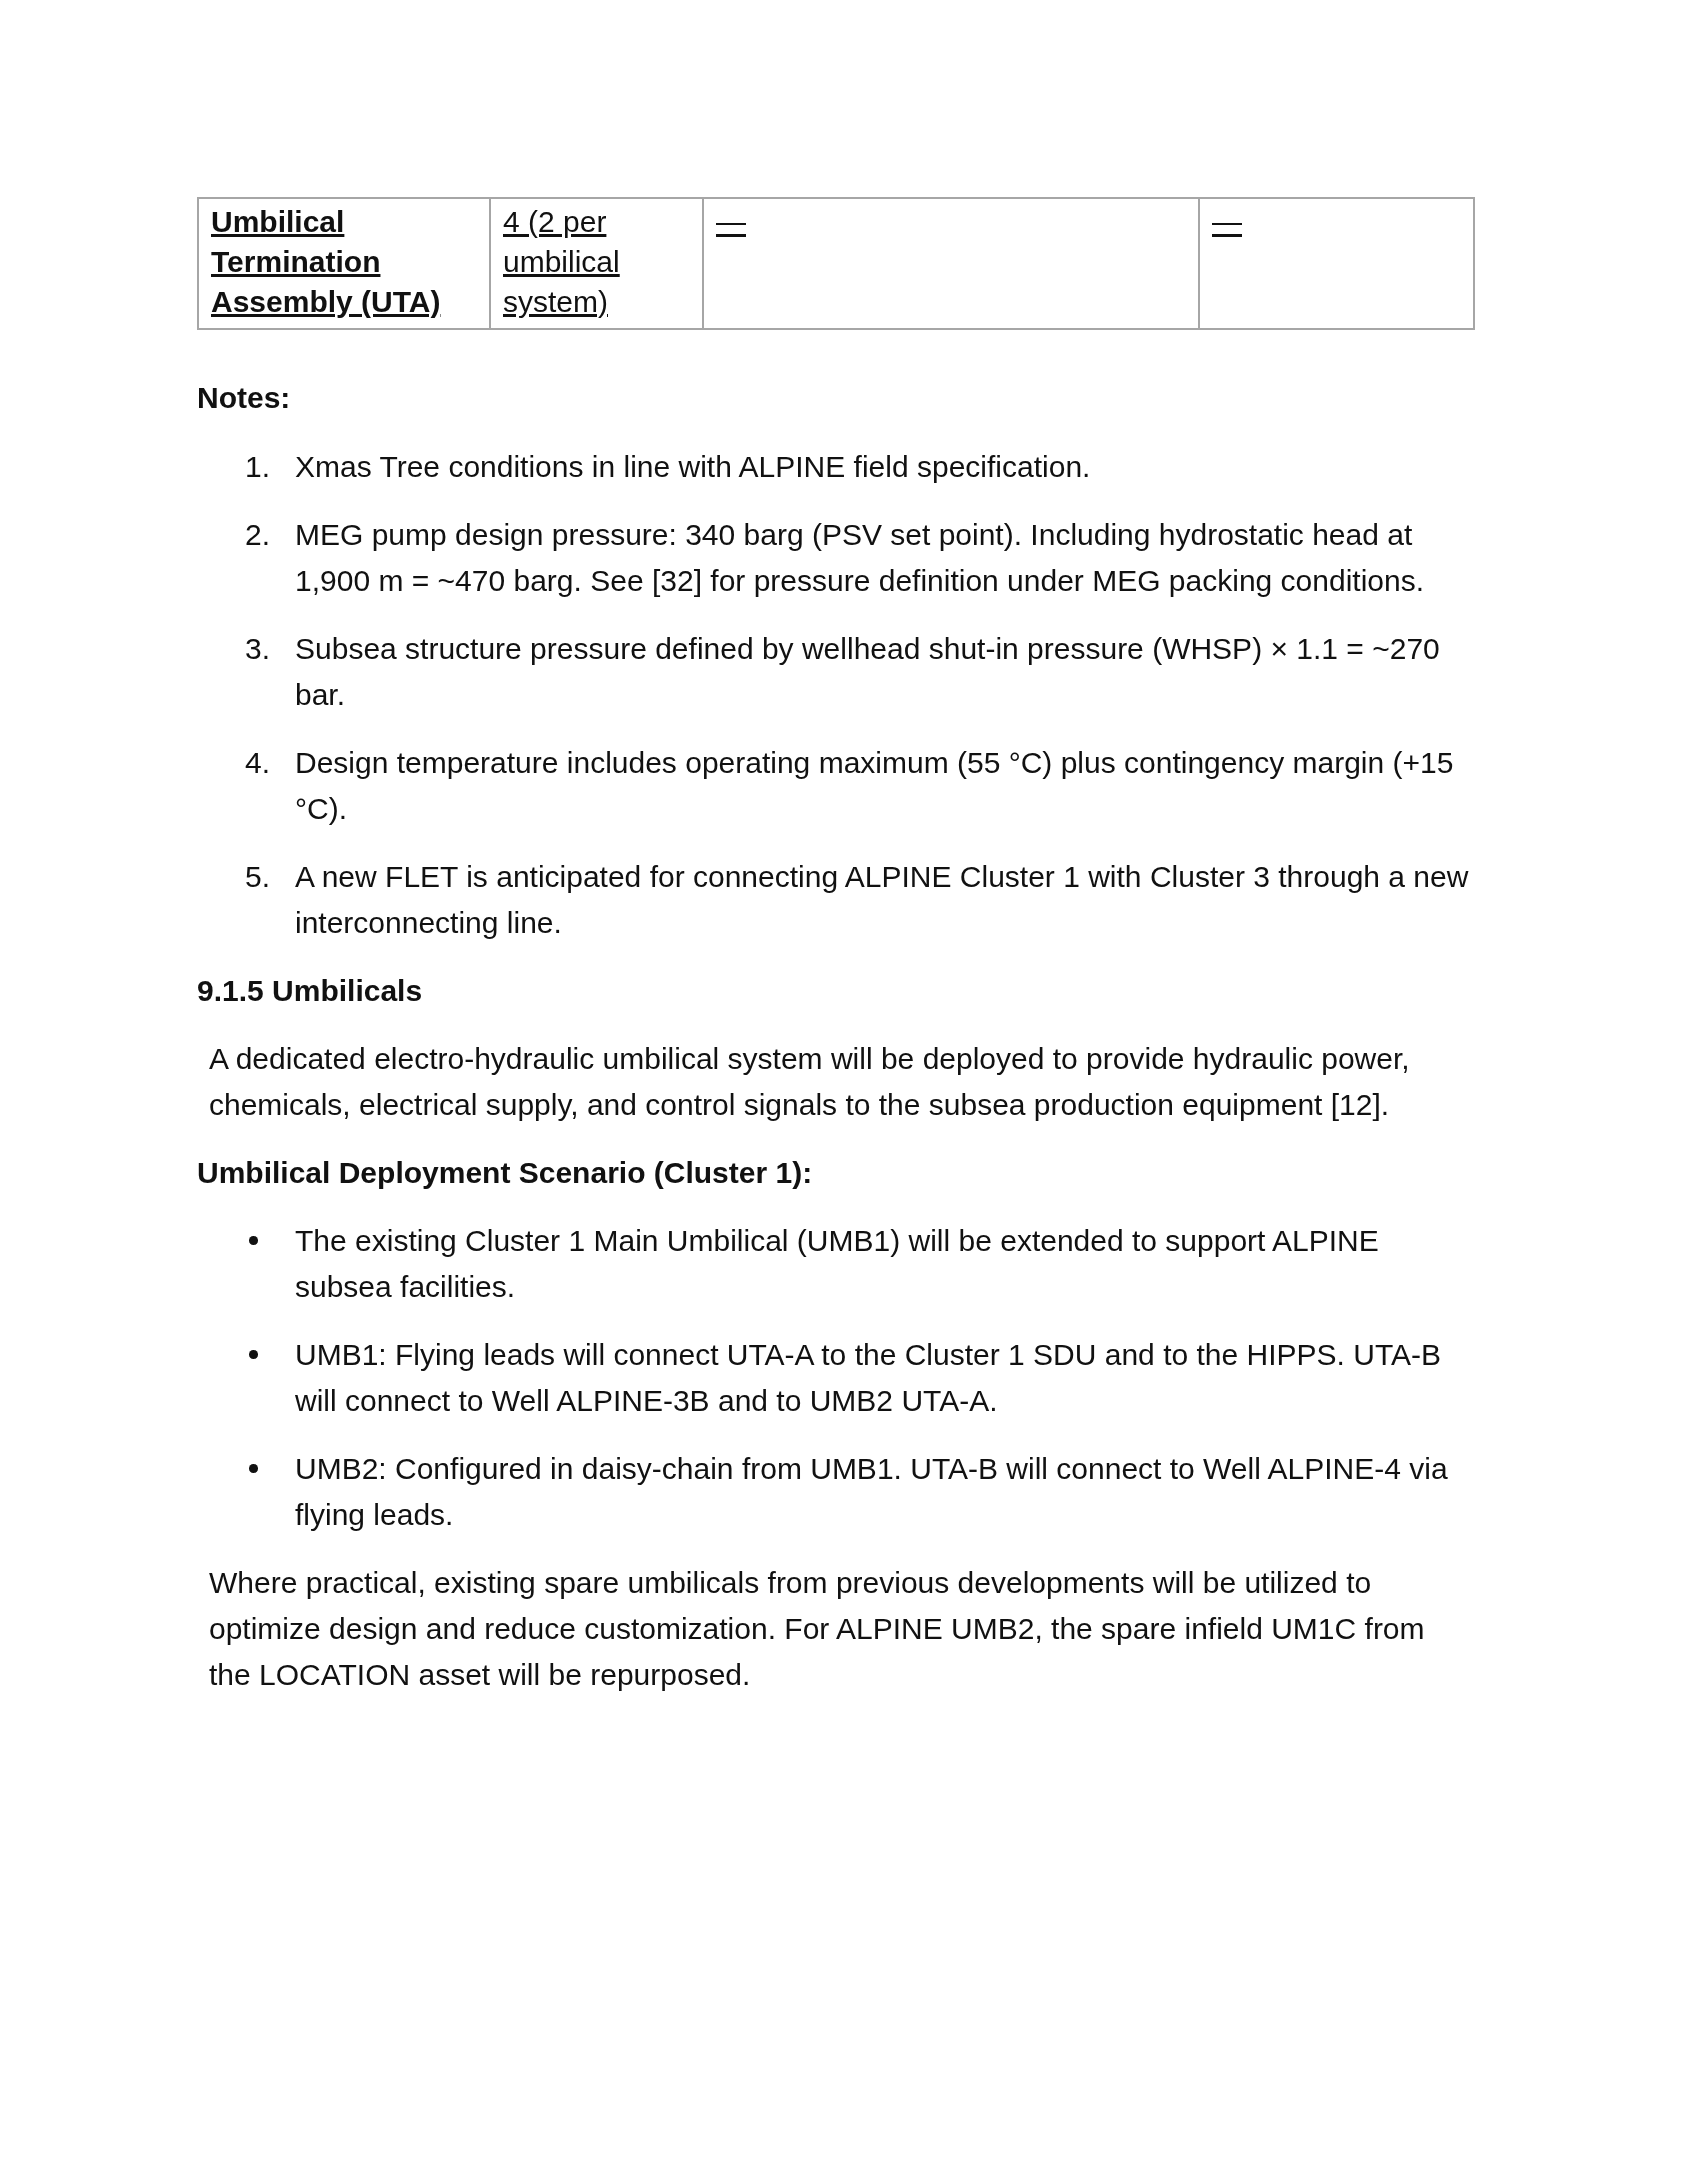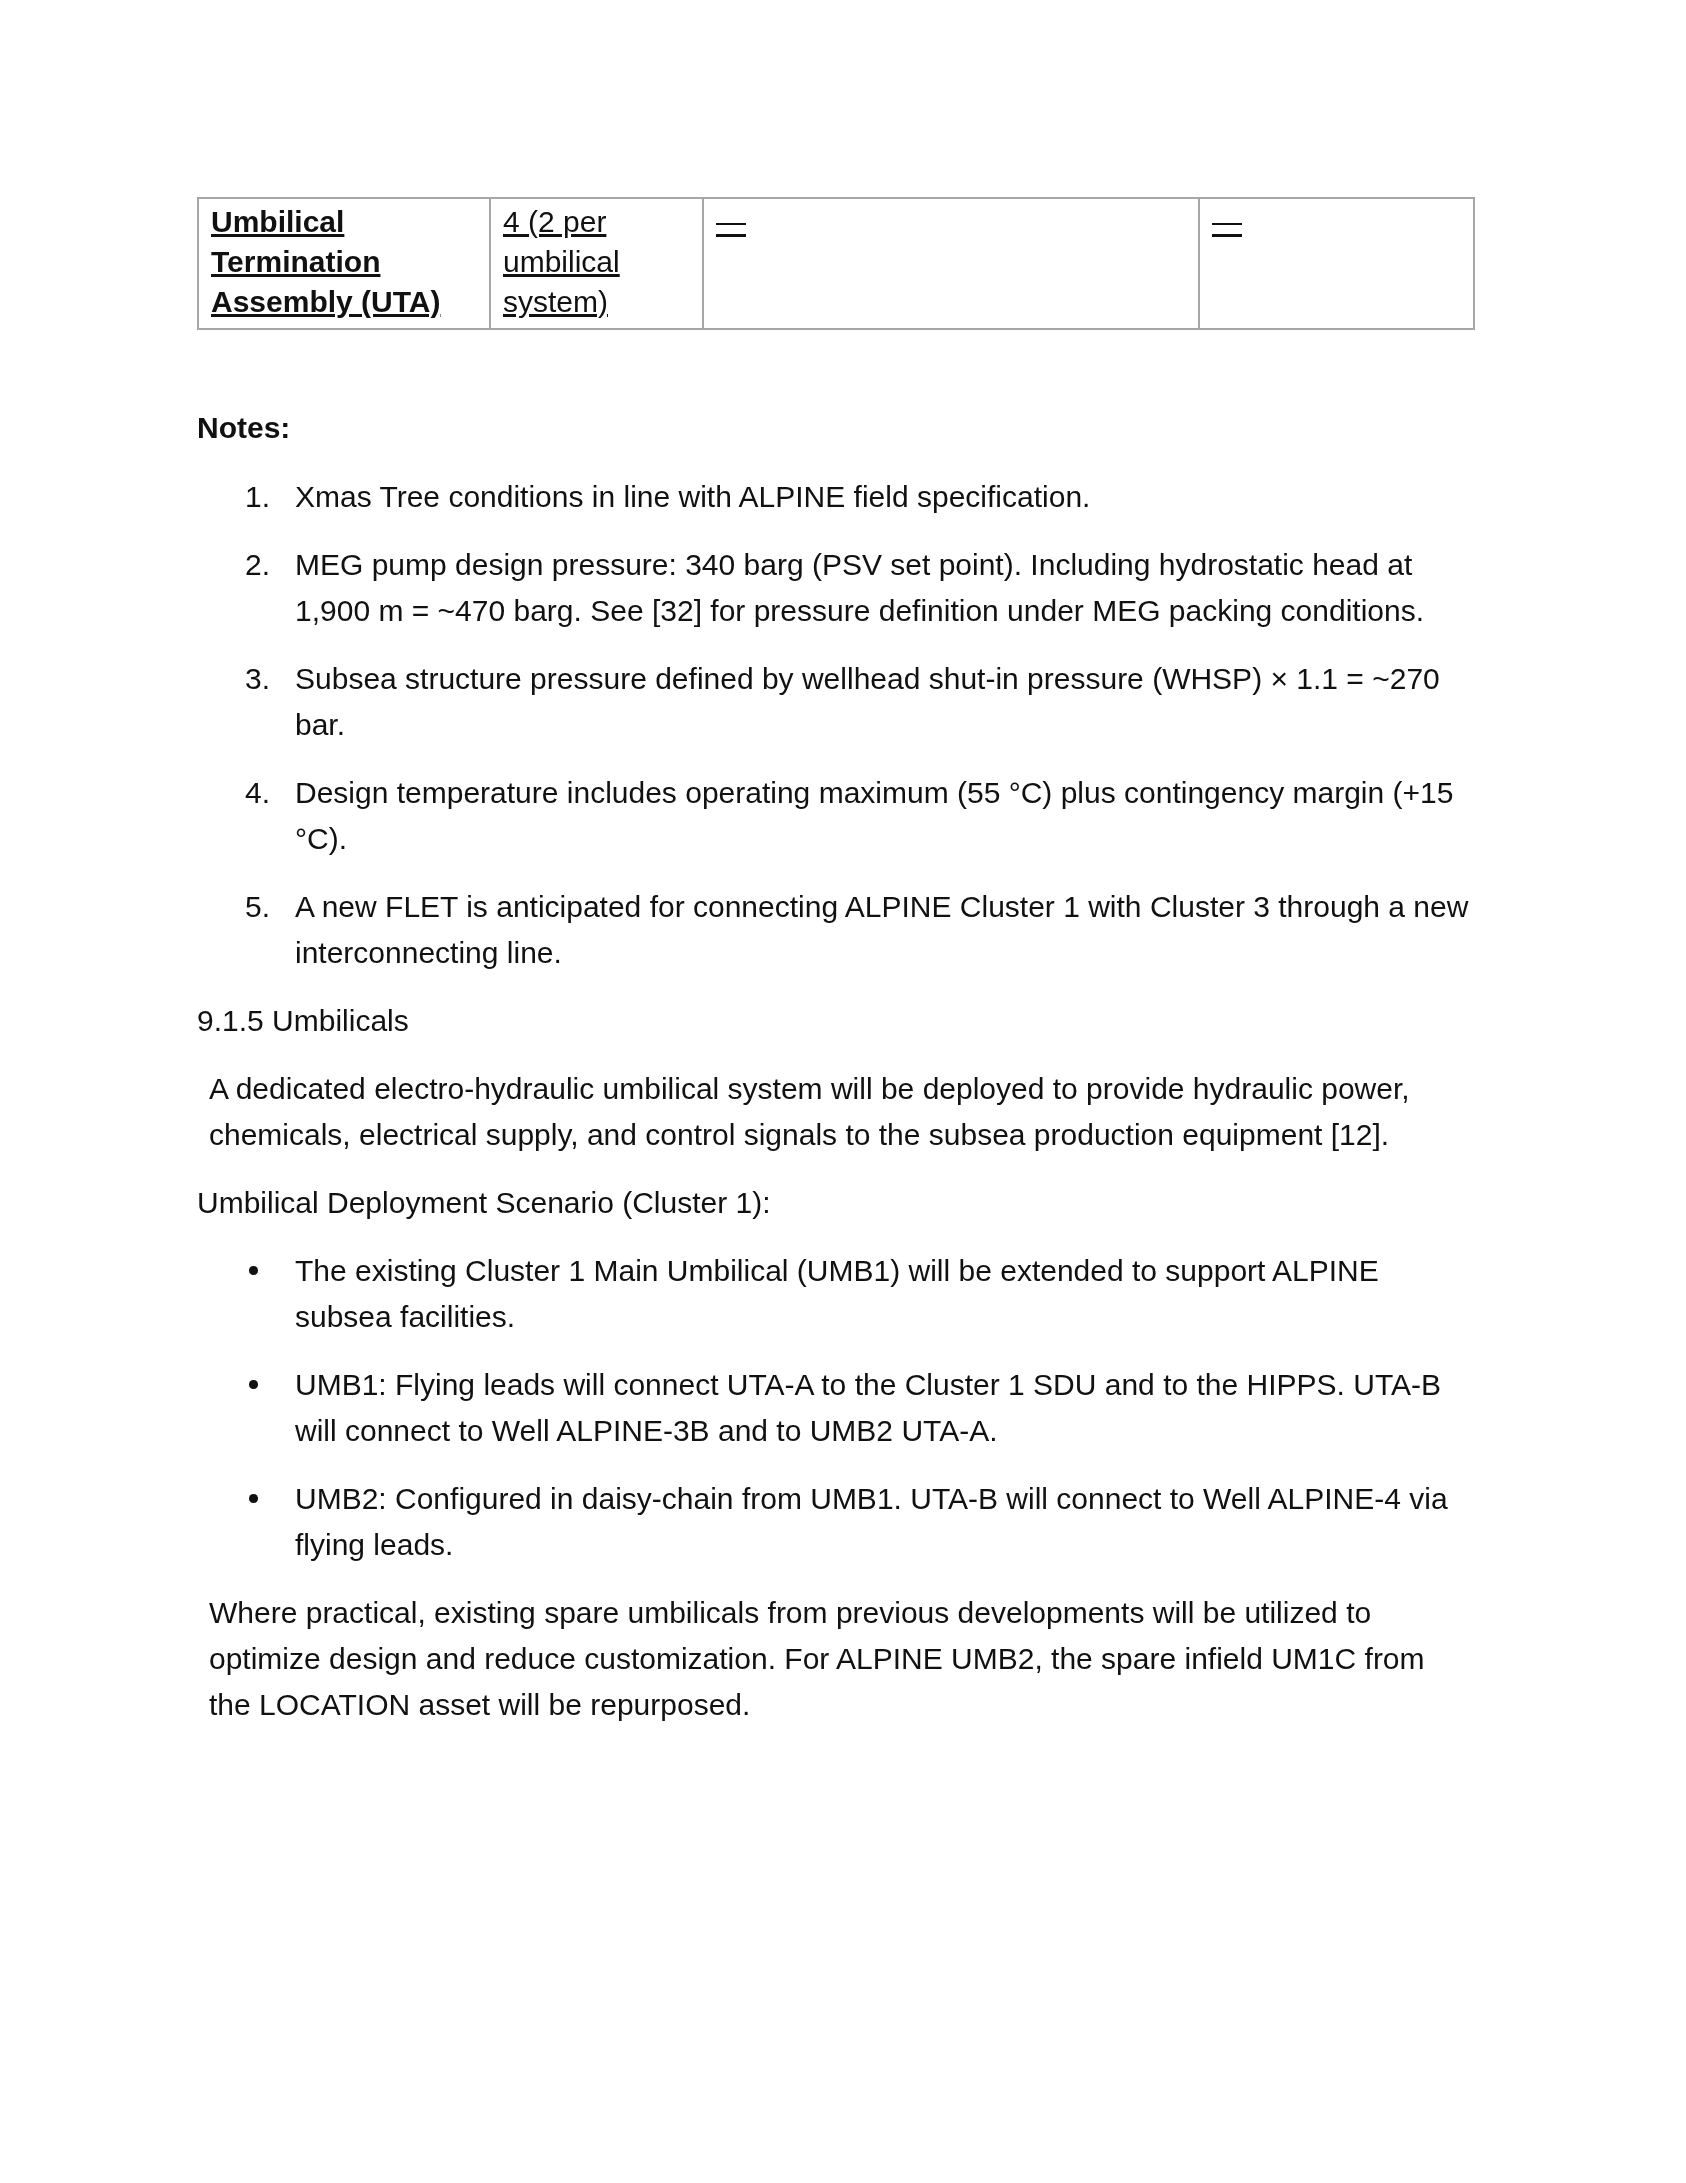--- a/index.html
+++ b/index.html
@@ -12,26 +12,26 @@
     border-collapse: collapse; width: 1276px; table-layout: fixed;
     font-size: 30px; line-height: 40px; text-decoration: underline;
   }
   table.spec td {
     border: 2px solid #a6a6a6; vertical-align: top;
     padding: 2.6px 12px 6.6px 12px;
   }
   table.spec td.name { font-weight: bold; }
   .c1 { width: 292px; } .c2 { width: 213px; } .c3 { width: 496px; } .c4 { width: 275px; }
   .body-text { font-size: 30px; line-height: 46px; }
-  .notes-title { font-weight: bold; margin-top: 75px; margin-bottom: 22.5px; }
+  .notes-title { font-weight: bold; margin-top: 45px; margin-bottom: 22.5px; }
   ol.notes, ul.bullets { margin: 0; padding: 0; list-style: none; }
   ol.notes li, ul.bullets li { position: relative; padding-left: 98px; margin-bottom: 22px; }
   .marker { position: absolute; left: 48px; top: 0; }
   .bullet-dot { position: absolute; left: 52px; top: 18.5px; width: 8.6px; height: 8.6px; border-radius: 50%; background: #111; }
-  .heading { font-weight: normal; margin-bottom: 22px; }
+  .heading { font-weight: bold; margin-bottom: 22px; }
   p.para { margin: 0 0 22px 12px; }
 </style>
 </head>
 <body>
 
 <div class="page">
 
   <table class="spec">
     <colgroup>
         <col class="c1">

